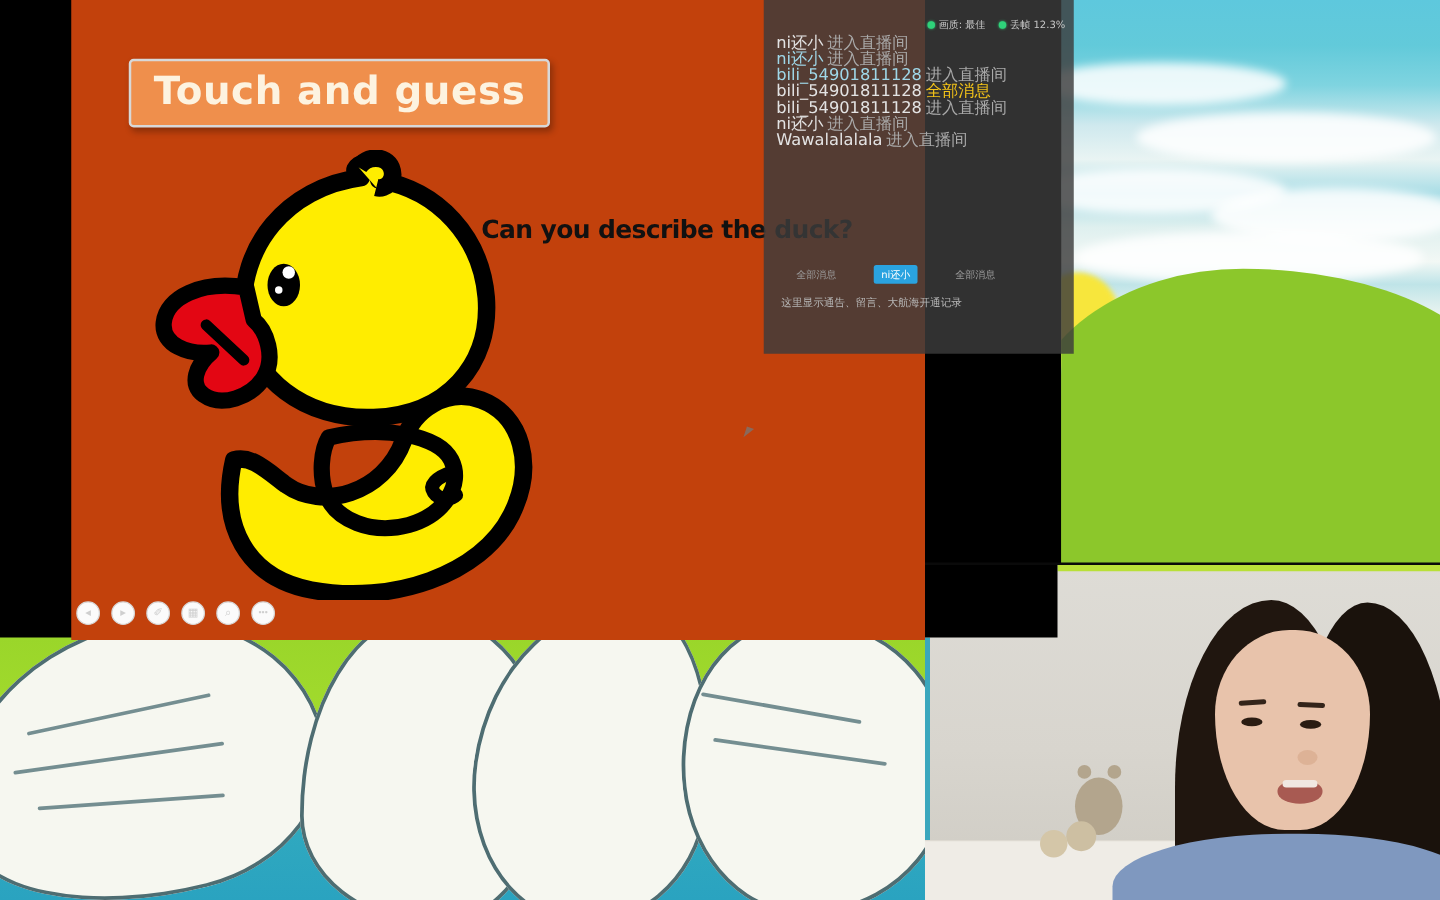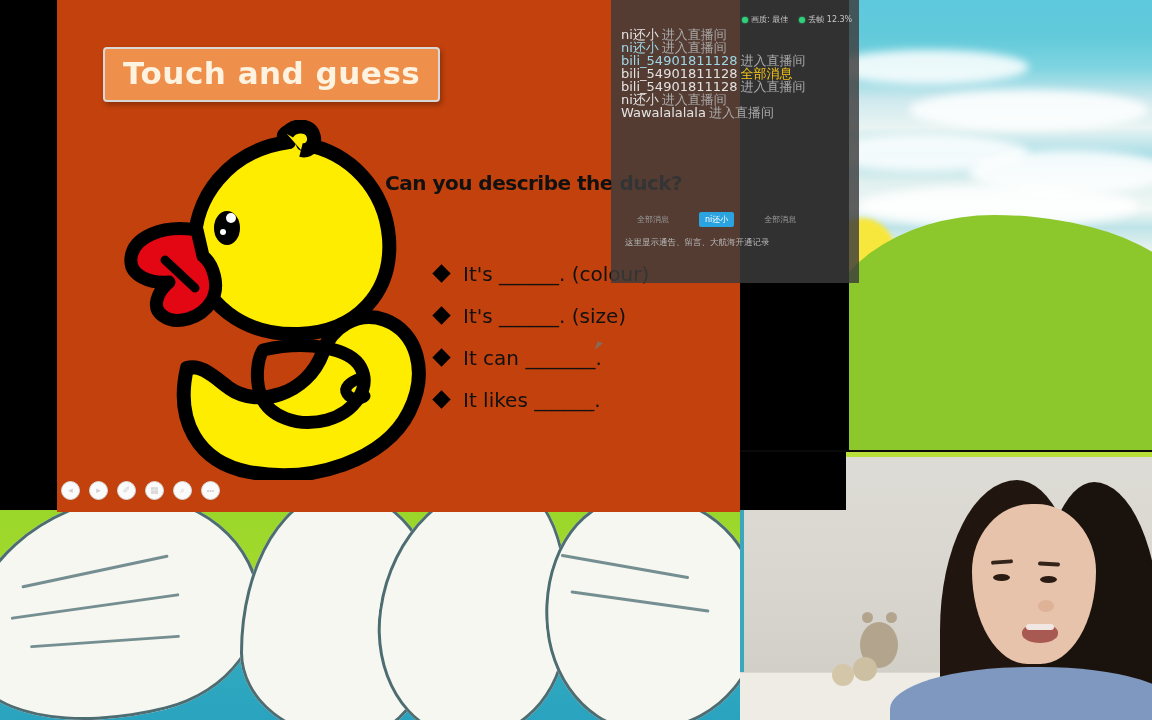--- a/index.html
+++ b/index.html
@@ -282,38 +282,20 @@
       <circle cx="114" cy="98" r="5" fill="#fff"></circle>
       <circle cx="106" cy="112" r="3" fill="#fff"></circle>
 
       <path d="M146 230 C190 220 234 228 244 248 C254 268 238 292 210 300
                C180 308 152 296 144 276 C138 260 140 240 146 230 Z" fill="none" stroke="#000" stroke-width="13" stroke-linejoin="round"></path>
       <path d="M244 258 C232 262 226 268 230 274 C234 280 244 280 248 276" fill="none" stroke="#000" stroke-width="11" stroke-linecap="round"></path>
     </svg>
 
     <div class="question">Can you describe the duck?</div>
 
-    <div class="bullets">
-      <div class="bullet-row">
-        <div class="bullet-dia"></div>
-        <div class="bullet-text">It's ______. (colour)</div>
-      </div>
-      <div class="bullet-row">
-        <div class="bullet-dia"></div>
-        <div class="bullet-text">It's ______. (size)</div>
-      </div>
-      <div class="bullet-row">
-        <div class="bullet-dia"></div>
-        <div class="bullet-text">It can _______.</div>
-      </div>
-      <div class="bullet-row">
-        <div class="bullet-dia"></div>
-        <div class="bullet-text">It likes ______.</div>
-      </div>
-    </div>
 
     <div class="cursor"></div>
 
     <div class="slide-toolbar">
       <div class="tb-btn">
         <span>◂</span>
       </div>
       <div class="tb-btn">
         <span>▸</span>
       </div>

